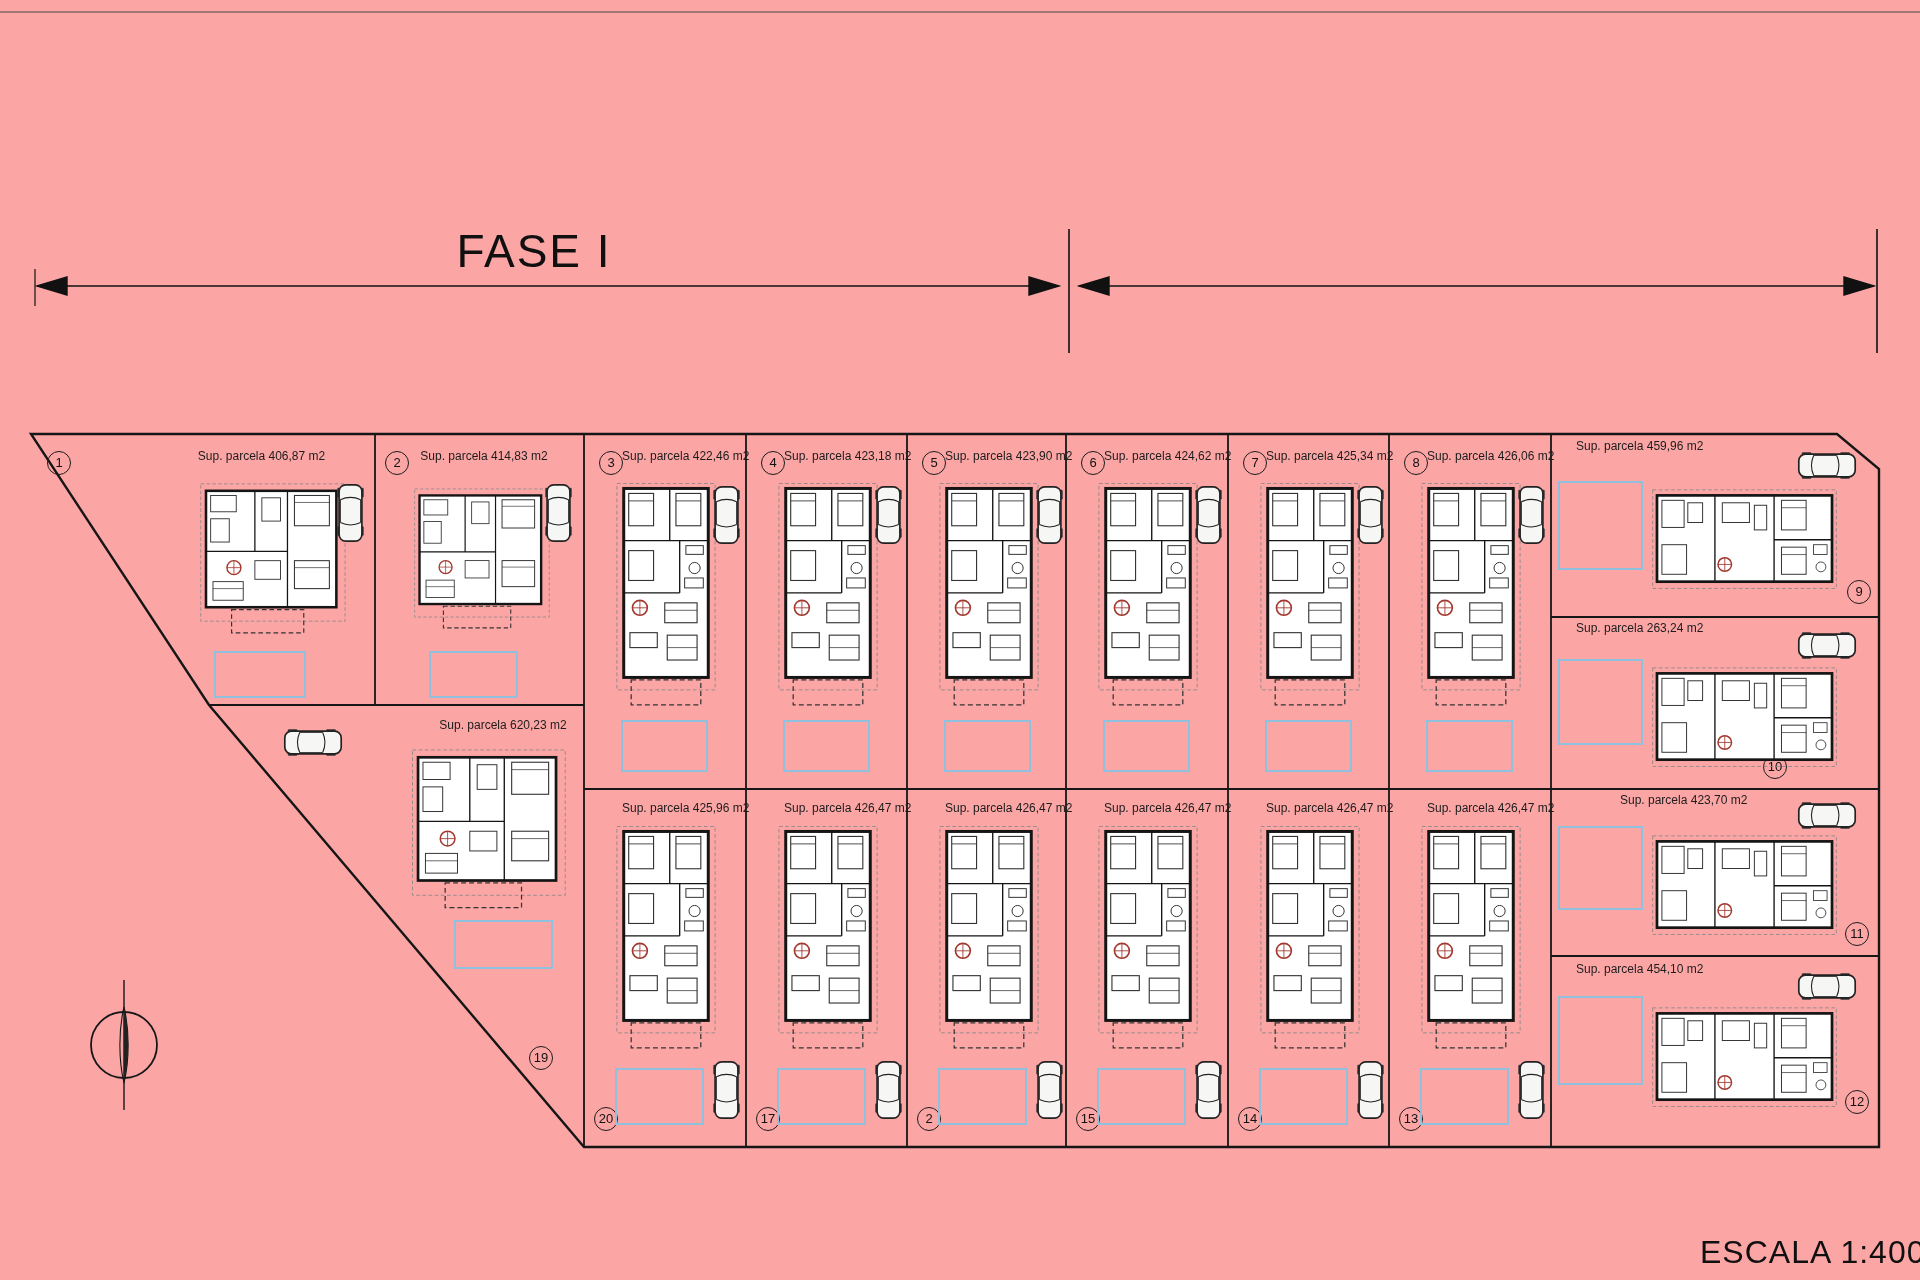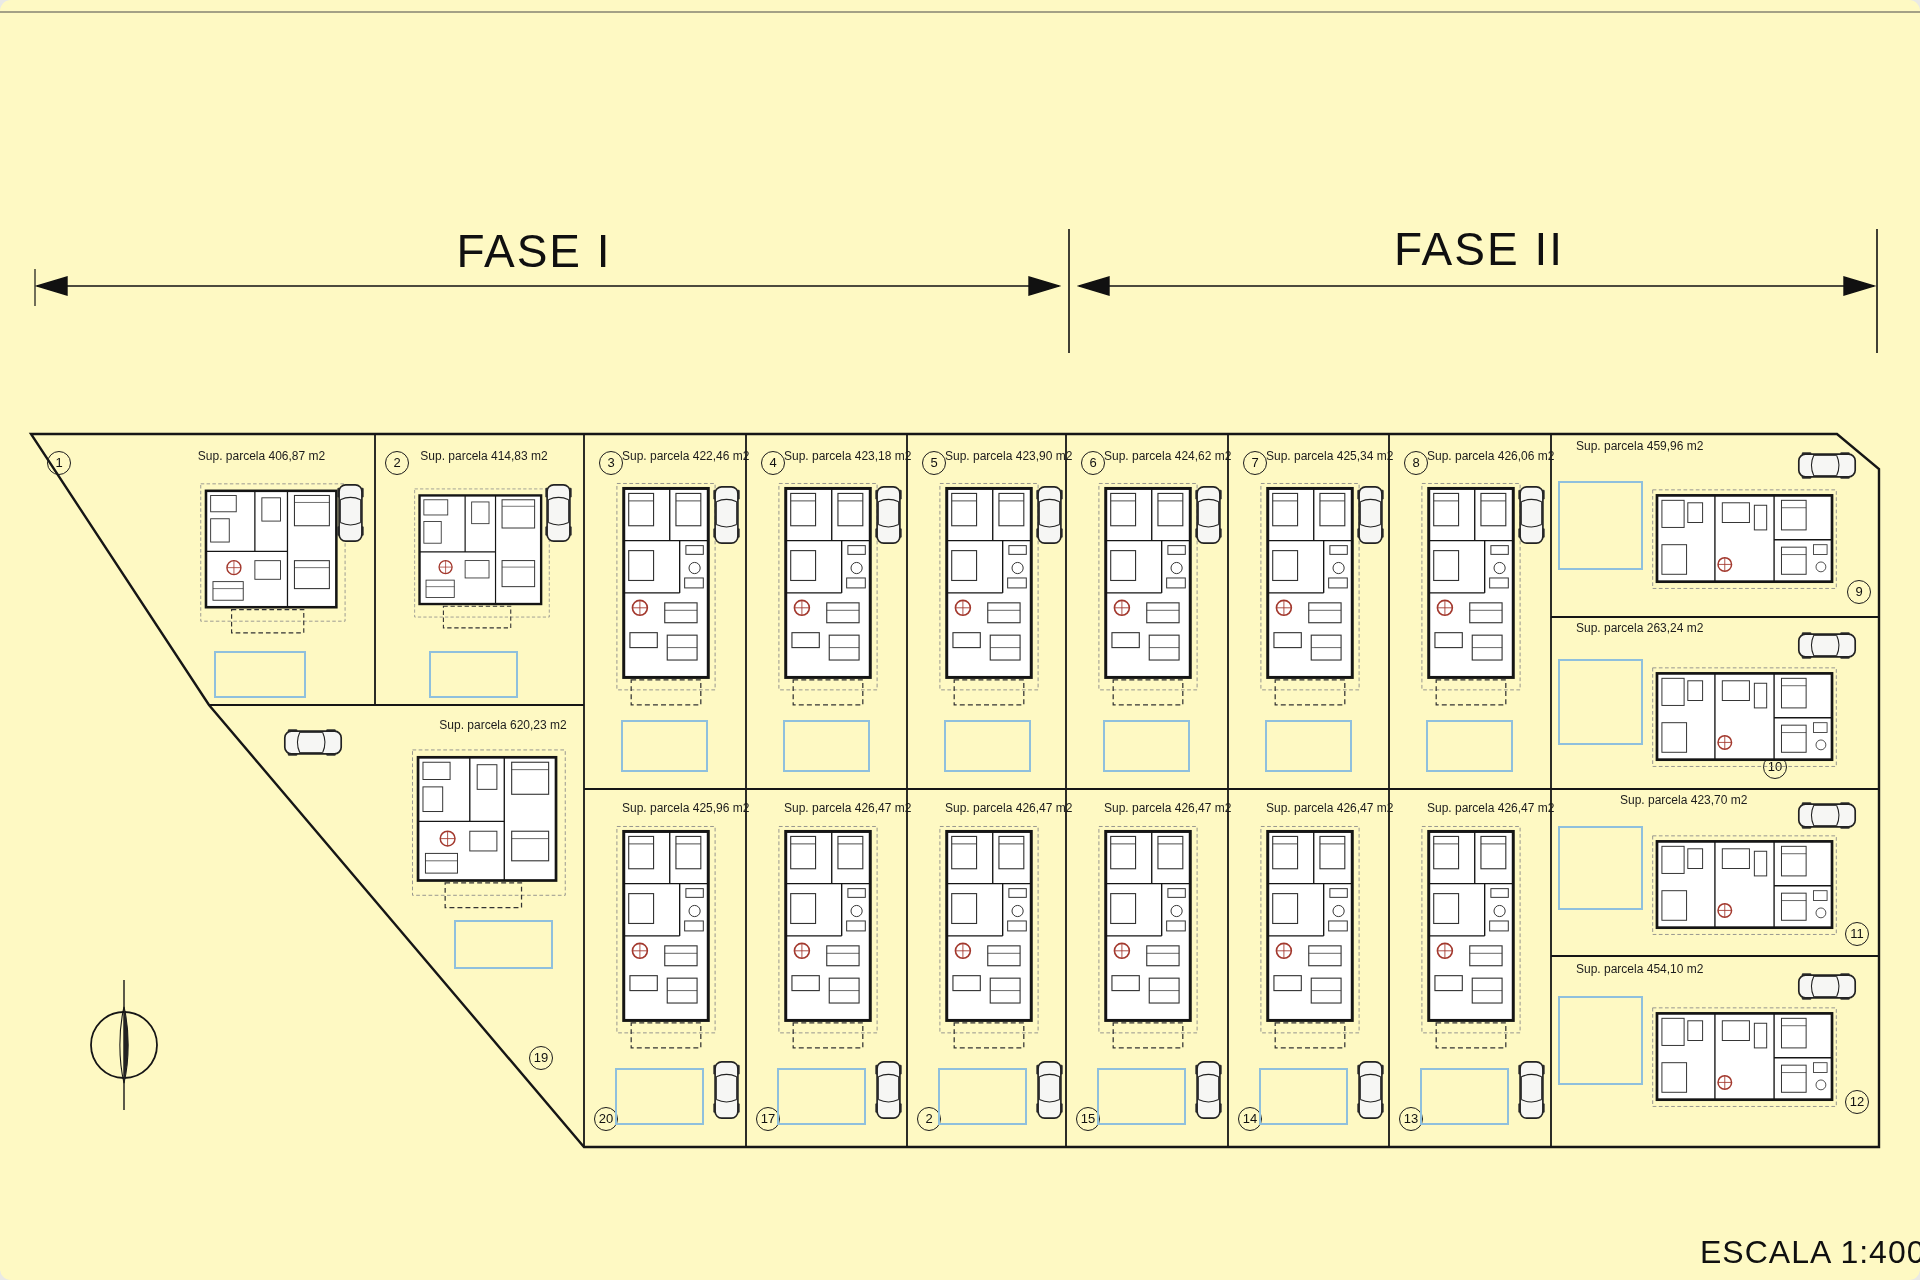--- a/index.html
+++ b/index.html
@@ -4,21 +4,21 @@
 <style>
   * { margin:0; padding:0; box-sizing:border-box; }
   html,body { width:1920px; height:1280px; }
   body {
     background:#e9e9e6;
     font-family:"Liberation Sans","DejaVu Sans",sans-serif;
     color:#151515;
   }
   .sheet {
     position:relative; width:1920px; height:1280px;
-    background:#fef9c3; overflow:hidden;border-radius:11px;
+    background:#fca5a5; overflow:hidden;
   }
   .lines { position:absolute; left:0; top:0; }
   .heading {
     position:absolute; font-size:46px; letter-spacing:2px;
     color:#101010; text-align:center; white-space:nowrap;
   }
   .scale-label {
     position:absolute; font-size:32px; letter-spacing:1px; color:#101010;
     white-space:nowrap;
   }
@@ -159,21 +159,20 @@
 
     <g transform="translate(77,980)">
       <line x1="47" y1="0" x2="47" y2="130" stroke="#161616" stroke-width="1.4"></line>
       <circle cx="47" cy="65" r="33" fill="none" stroke="#161616" stroke-width="1.8"></circle>
       <path d="M47 27 C52.5 50 52.5 80 47 103 C41.5 80 41.5 50 47 27 Z" fill="none" stroke="#161616" stroke-width="1.1"></path>
       <path d="M47 27 C52.5 50 52.5 80 47 103 Z" fill="#222"></path>
     </g>
   </svg>
 
   <div class="heading" style="left:374px; top:224px; width:320px;">FASE I</div>
-  <div class="heading" style="left:1319px; top:222px; width:320px;">FASE II</div>
 
   <div id="plots">
       <div class="plot">
         <span class="area" style="left:162px;top:449px;width:199px">Sup. parcela 406,87 m2</span>
         <span class="badge" style="left:47px;top:451px">1</span>
         <svg class="plan" style="left:199px;top:478px" width="149" height="163" viewBox="0 0 128 138">
           <use href="#plan-big"></use>
         </svg>
         <svg class="car" style="left:336px;top:483px" width="29" height="60" viewBox="0 0 24 50">
           <g transform="translate(24 0) rotate(90)">

